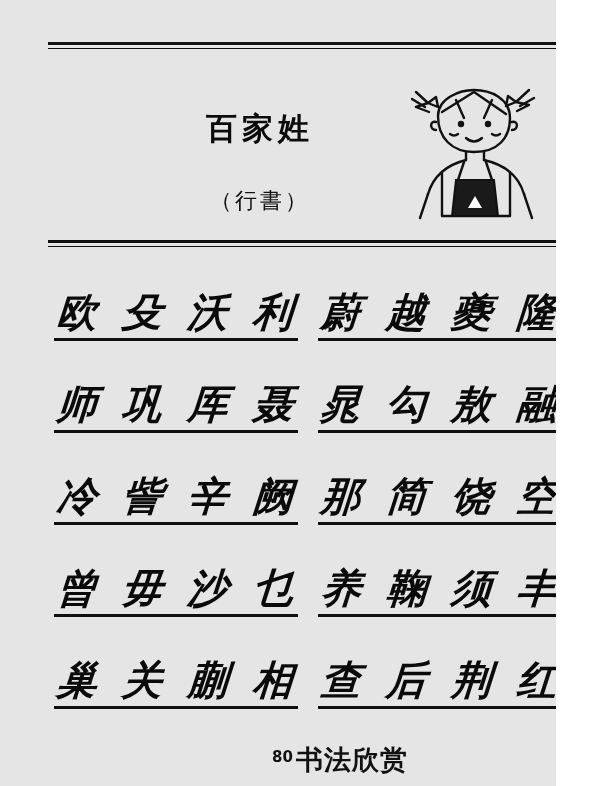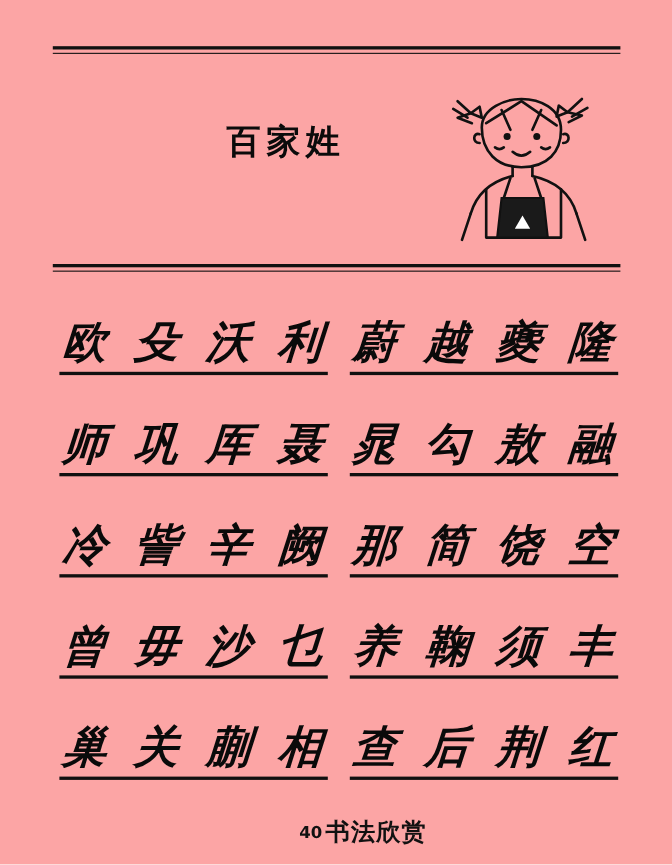--- a/index.html
+++ b/index.html
@@ -2,23 +2,23 @@
 <html><head>
 <meta charset="utf-8">
 <style>
   html, body {
     margin: 0;
     padding: 0;
     background: #ffffff;
   }
   #page {
     position: relative;
-    width: 611px;
+    width: 556px;
     height: 786px;
-    background: #fca5a5;
+    background: #e5e5e5;
     overflow: hidden;
     font-family: "Liberation Serif", serif;
   }
 
   
   .rule {
     position: absolute;
     left: 48px;
     width: 516px;
     background: #111111;
@@ -125,21 +125,21 @@
     font-weight: bold;
     font-size: 15px;
     color: #111111;
   }
   .site-cn {
     position: absolute;
     left: 248px;
     top: 0px;
     font-family: "DejaVu Sans", sans-serif;
     font-weight: bold;
-    font-size: 22px;
+    font-size: 27px;
     letter-spacing: 1px;
     color: #111111;
   }
   .site-url {
     position: absolute;
     left: 366px;
     top: 0px;
     font-family: "DejaVu Sans Mono", monospace;
     font-weight: bold;
     font-size: 22px;
@@ -149,20 +149,21 @@
 </style>
 </head>
 <body>
 
 <div id="page">
 
   <div class="rule top"></div>
   <div class="rule top-thin"></div>
 
   <div class="title">百家姓</div>
+  <div class="subtitle">（行書）</div>
 
   <svg class="mascot" viewBox="0 0 150 152">
     <g fill="none" stroke="#111111" stroke-width="2.4" stroke-linecap="round" stroke-linejoin="round">
 
       <path d="M18 16 L30 27 L18 31 L31 36"></path>
       <path d="M14 23 L27 31"></path>
 
       <path d="M131 14 L118 26 L131 29 L119 35"></path>
       <path d="M136 22 L122 30"></path>
 
@@ -311,17 +312,17 @@
           <span>荆</span>
           <span>红</span>
         </div>
         <div class="underline"></div>
       </div>
     </div>
 
   </div>
 
   <div class="footer">
-    <span class="page-num">40</span>
+    <span class="page-num">80</span>
     <span class="site-cn">书法欣赏</span>
   </div>
 
 </div>
 
 </body></html>

